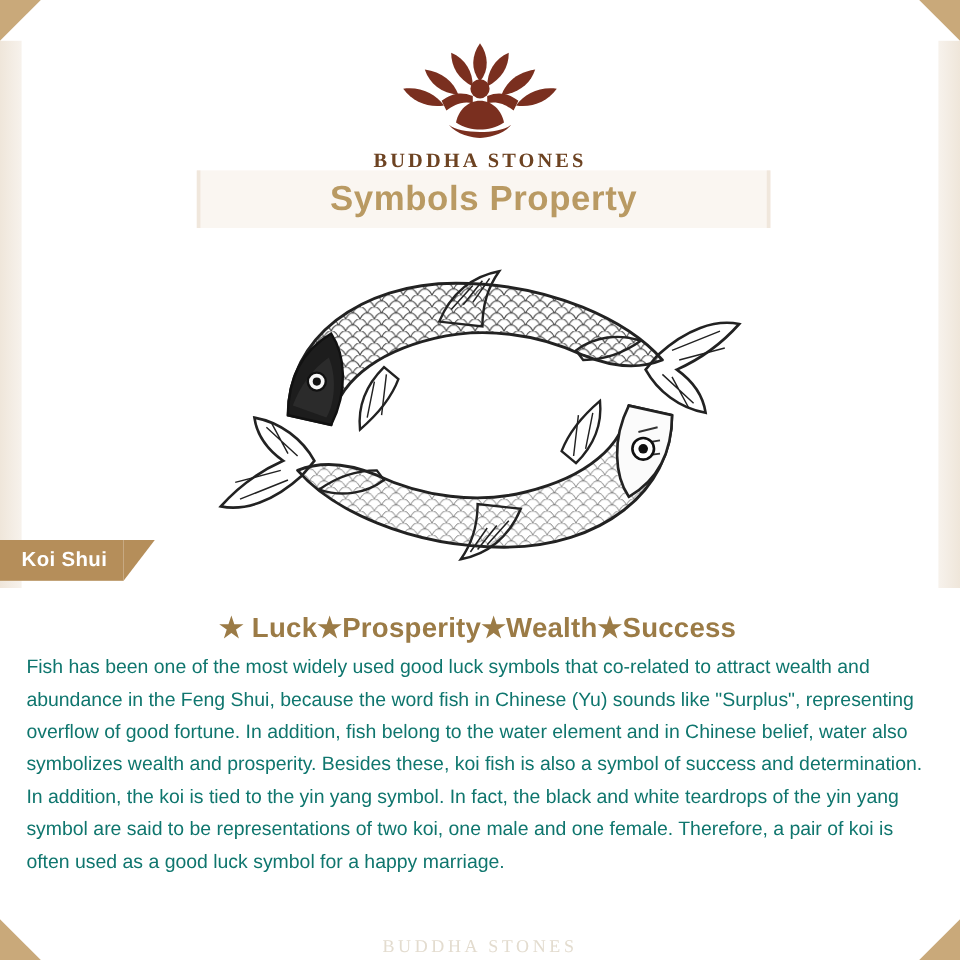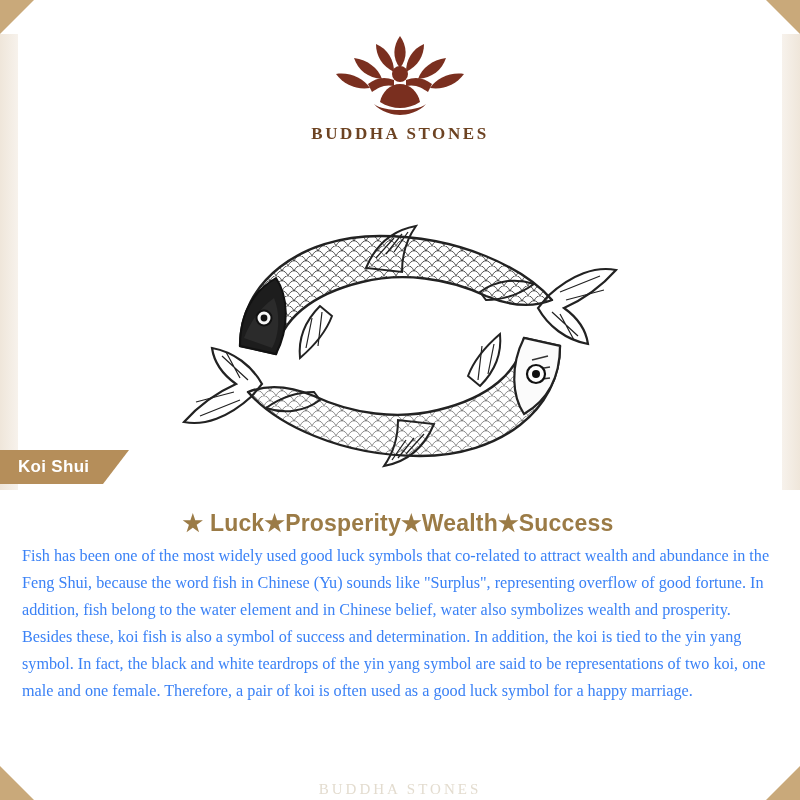--- a/index.html
+++ b/index.html
@@ -164,23 +164,23 @@
     font-weight: bold;
     letter-spacing: 0.2px;
     margin: 10px 0 6px 0;
     font-family: "Liberation Sans", sans-serif;
   }
   .paragraph {
     margin: 0;
     padding: 0 22px;
     font-size: 16.2px;
     line-height: 27px;
-    color: #3b82f6;
+    color: #0f766e;
     text-align: left;
-    font-family: Liberation Serif, serif;
+    font-family: Liberation Sans, sans-serif;
   }
 
   
   .watermark {
     position: absolute;
     bottom: 2px;
     left: 0;
     width: 800px;
     text-align: center;
     font-size: 15px;
@@ -224,20 +224,23 @@
           <circle cx="90" cy="52" r="8"></circle>
           <path d="M90 62 C80 62 72 70 70 80 C76 84 84 86 90 86 C96 86 104 84 110 80 C108 70 100 62 90 62 Z"></path>
 
           <path d="M64 82 C74 90 106 90 116 82 C110 90 96 93 90 93 C84 93 70 90 64 82 Z"></path>
         </g>
       </svg>
     </span>
     <div class="brand-name">BUDDHA STONES</div>
   </div>
 
+  <div class="title-band">
+    <div class="title-text">Symbols Property</div>
+  </div>
 
   <div class="illustration">
     <svg width="440" height="300" viewBox="0 0 440 300" xmlns="http://www.w3.org/2000/svg">
       <defs>
         <pattern id="scales" width="12" height="10" patternUnits="userSpaceOnUse">
           <path d="M0 10 C3 3 9 3 12 10" fill="none" stroke="#3a3a3a" stroke-width="0.9"></path>
           <path d="M-6 5 C-3 -2 3 -2 6 5" fill="none" stroke="#3a3a3a" stroke-width="0.9"></path>
           <path d="M6 5 C9 -2 15 -2 18 5" fill="none" stroke="#3a3a3a" stroke-width="0.9"></path>
         </pattern>
         <pattern id="scalesLight" width="12" height="10" patternUnits="userSpaceOnUse">

